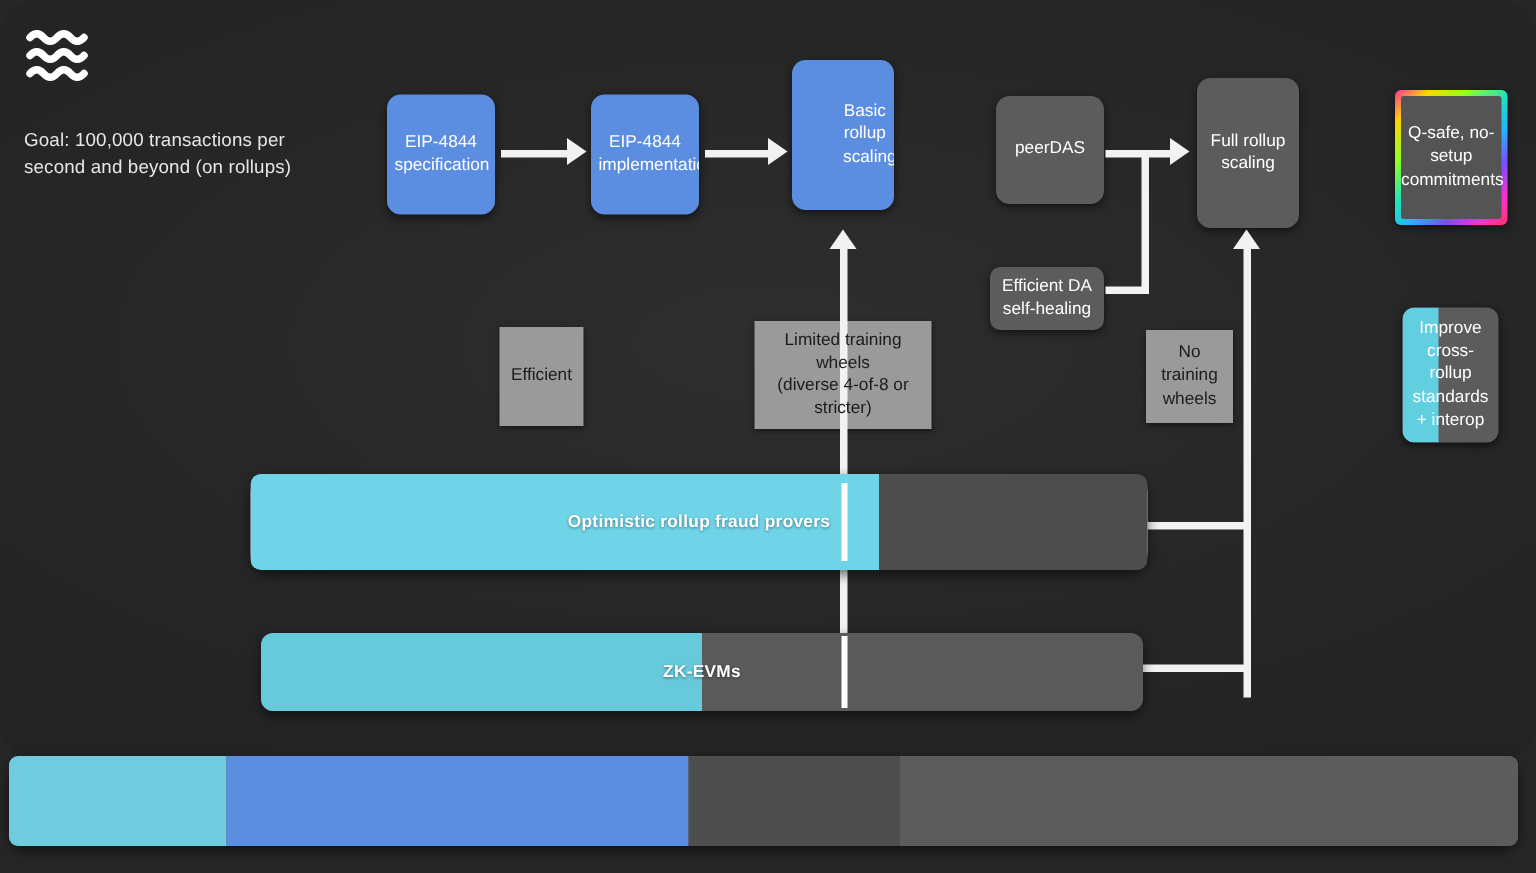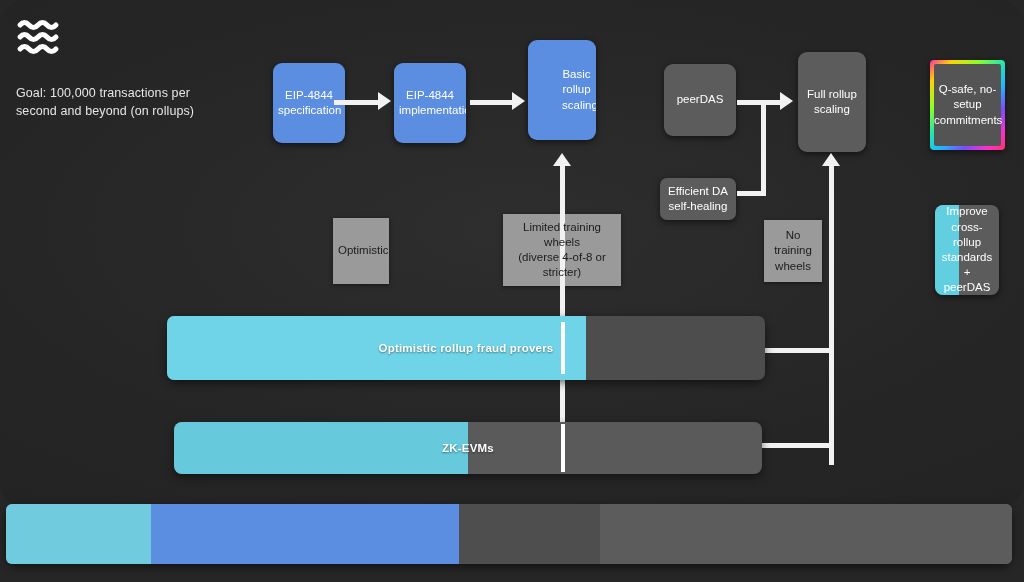--- a/index.html
+++ b/index.html
@@ -135,21 +135,21 @@
   <div class="arrow-r" style="left:780px; top:92px;"></div>
 
   <div class="vline" style="left:560px; top:165px; height:300px;"></div>
   <div class="arrow-u" style="left:553px; top:153px;"></div>
 
   <div class="vline" style="left:829px; top:165px; height:300px;"></div>
   <div class="arrow-u" style="left:822px; top:153px;"></div>
   <div class="hline" style="left:763px; top:348px; width:70px;"></div>
   <div class="hline" style="left:760px; top:443px; width:73px;"></div>
 
-  <div class="node blue" style="left:258px; top:63px; width:72px; height:80px;margin-left:15px;">
+  <div class="node blue" style="left:258px; top:63px; width:72px; height:80px;">
     <span class="label">EIP-4844 specification</span>
   </div>
 
   <div class="node blue" style="left:394px; top:63px; width:72px; height:80px;">
     <span class="label">EIP-4844 implementation</span>
   </div>
 
   <div class="node blue" style="left:528px; top:40px; width:68px; height:100px;padding-left:34px;">
     <span class="label">Basic rollup scaling</span>
   </div>
@@ -166,35 +166,35 @@
     <span class="label">Full rollup scaling</span>
   </div>
 
   <div class="node rainbow" style="left:930px; top:60px; width:75px; height:90px;">
     <span class="inner">
       <span class="label">Q-safe, no-setup commitments</span>
     </span>
   </div>
 
   <div class="node flat" style="left:333px; top:218px; width:56px; height:66px;">
-    <span class="label">Optimistic</span>
+    <span class="label">Efficient</span>
   </div>
 
   <div class="node flat" style="left:503px; top:214px; width:118px; height:72px; white-space:pre-line;">
     <span class="label">Limited training wheels
 (diverse 4-of-8 or stricter)</span>
   </div>
 
   <div class="node flat" style="left:764px; top:220px; width:58px; height:62px;justify-content:flex-end;">
     <span class="label">No training wheels</span>
   </div>
 
   <div class="node gray" style="left:935px; top:205px; width:64px; height:90px; border-radius:8px;">
     <span class="fill" id="cross-rollup-fill" style="width: 37%; background: rgb(98, 207, 224);"></span>
-    <span class="label">Improve cross-rollup standards + peerDAS</span>
+    <span class="label">Improve cross-rollup standards + interop</span>
   </div>
 
   <div class="pbar-outer" style="left:167px; top:316px; width:598px; height:64px;">
     <div class="pbar-track" style="background: rgb(77, 77, 77);">
       <span class="seg" id="fraud-fill" style="left:0; width:70%; background:#70d4e8;"></span>
       <span class="bar-label">Optimistic rollup fraud provers</span>
     </div>
   </div>
 
   <div class="pbar-plain" style="left: 174px; top: 422px; width: 588px; height: 52px; background: rgb(90, 90, 90);">

